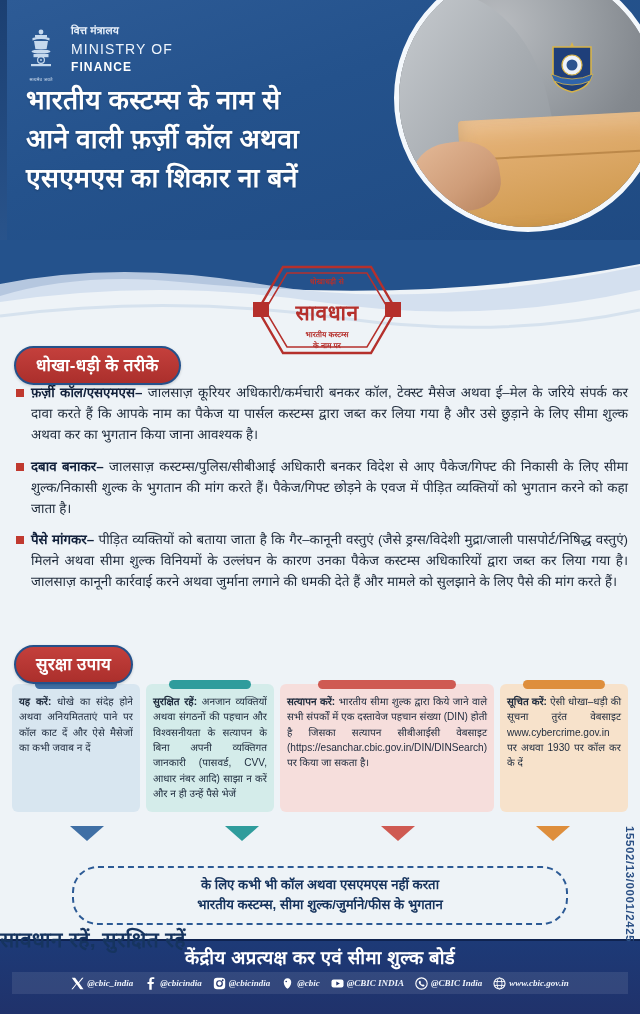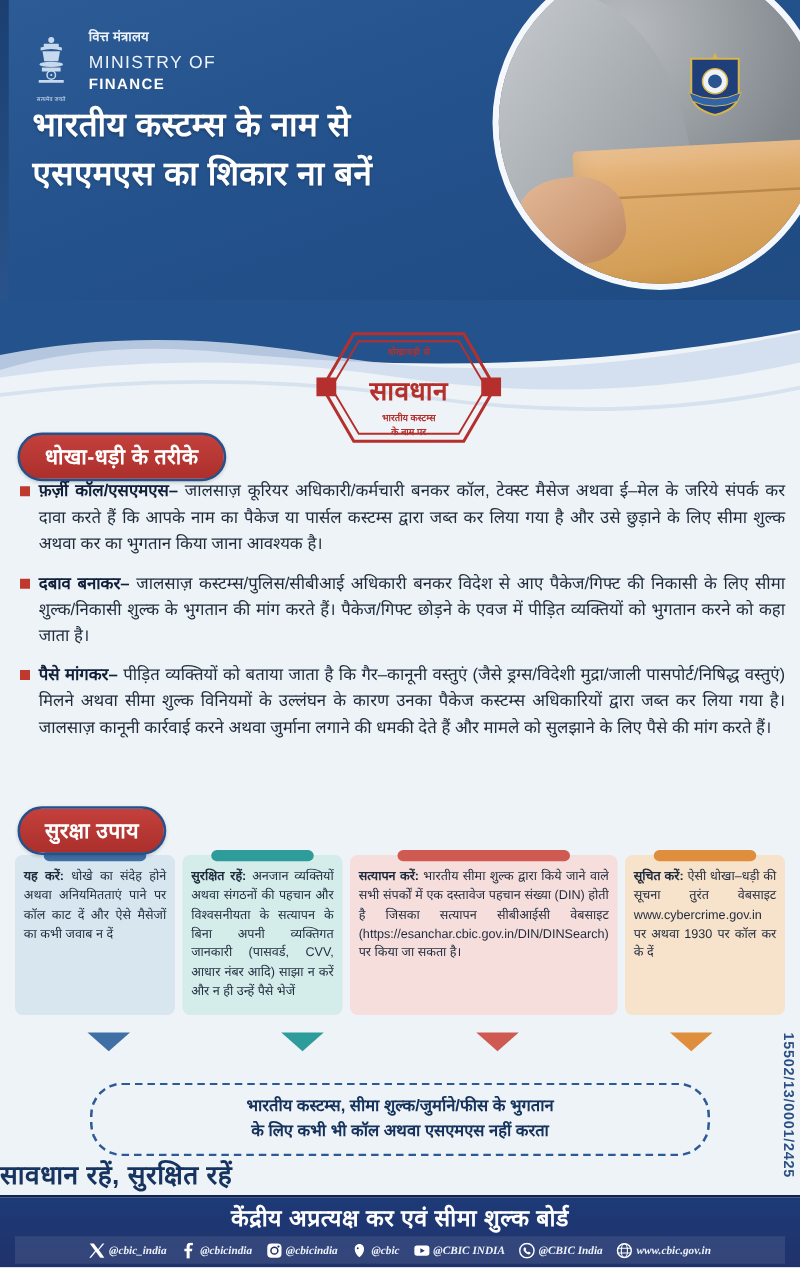--- a/index.html
+++ b/index.html
@@ -378,21 +378,21 @@
     writing-mode: vertical-rl;
     z-index: 6;
   }
 
   
   .footer {
     position: absolute;
     left: 0;
     bottom: 0;
     width: 640px;
-    height: 58px;
+    height: 75px;
     background: linear-gradient(180deg, #1d3a77 0%, #20326b 100%);
     border-top: 2px solid #0f2350;
   }
   .footer-title {
     text-align: center;
     color: #ffffff;
     font-size: 18.5px;
     font-weight: 700;
     letter-spacing: 0.4px;
     padding-top: 3px;
@@ -461,20 +461,21 @@
         <path d="M4 6 h38 v28 q0 12 -19 17 Q4 46 4 34 z" fill="#1f3f7a" stroke="#d8b44a" stroke-width="1.6"></path>
         <circle cx="23" cy="24" r="10" fill="#eef3fa" stroke="#d8b44a" stroke-width="1.2"></circle>
         <circle cx="23" cy="24" r="5.5" fill="#2b5390"></circle>
         <path d="M23 1 l2 4.4 l-4 0 z" fill="#d8b44a"></path>
         <path d="M2 33 q21 10 42 0 l-3 7 q-18 8 -36 0 z" fill="#2f64ab" stroke="#d8b44a" stroke-width="0.8"></path>
       </svg>
     </div>
 
     <div class="title-block">
       <div class="title-line">भारतीय कस्टम्स के नाम से</div>
+      <div class="title-line">आने वाली फ़र्ज़ी कॉल अथवा</div>
       <div class="title-line">एसएमएस का शिकार ना बनें</div>
     </div>
 
     <div class="header-rule"></div>
   </div>
 
   <div class="wave-band">
     <svg width="640" height="118" viewBox="0 0 640 118" aria-hidden="true">
       <path d="M0 0 H640 V24 Q420 66 180 42 Q80 32 0 56 Z" fill="#24528c"></path>
       <path d="M0 44 Q120 20 260 44 Q420 72 640 26 V54 Q420 100 250 68 Q120 44 0 70 Z" fill="#cfdced" opacity="0.85"></path>
@@ -565,22 +566,22 @@
       </span>
     <span class="arrow-cell">
         <span class="arrow-tri"></span>
       </span>
     <span class="arrow-cell">
         <span class="arrow-tri"></span>
       </span>
   </div>
 
   <div class="notice-box">
+    <div class="notice-line">के लिए कभी भी कॉल अथवा एसएमएस नहीं करता</div>
     <div class="notice-line">भारतीय कस्टम्स, सीमा शुल्क/जुर्माने/फीस के भुगतान</div>
-    <div class="notice-line">के लिए कभी भी कॉल अथवा एसएमएस नहीं करता</div>
   </div>
 
   <div class="tagline">सावधान रहें, सुरक्षित रहें</div>
 
   <div class="ref-number">15502/13/0001/2425</div>
 
   <div class="footer">
     <div class="footer-title">केंद्रीय अप्रत्यक्ष कर एवं सीमा शुल्क बोर्ड</div>
     <div class="social-bar">
 

